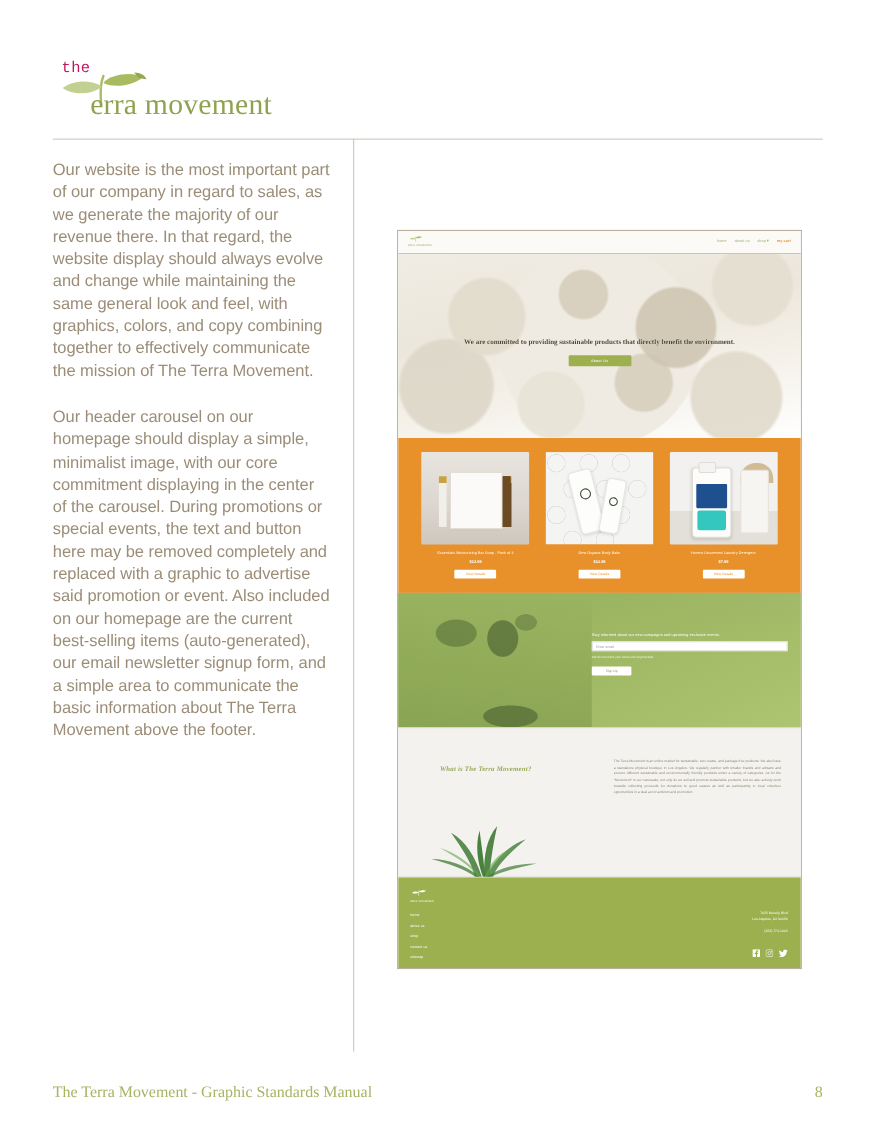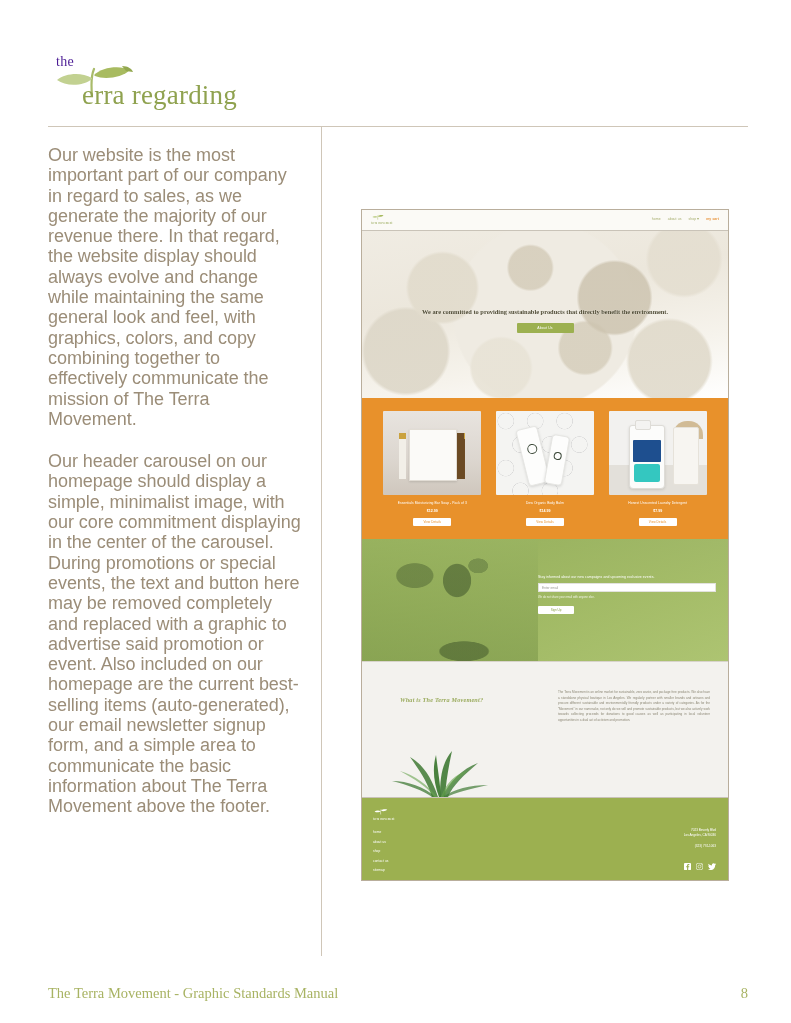--- a/index.html
+++ b/index.html
@@ -27,23 +27,23 @@
     position: absolute;
     left: 48px;
     top: 48px;
     width: 250px;
     height: 72px;
   }
   .logo-the {
     position: absolute;
     left: 8px;
     top: 6px;
-    font-family: Liberation Serif, serif;
+    font-family: Liberation Mono, monospace;
     font-size: 14px;
-    color: #4c1d95;
+    color: #be185d;
     letter-spacing: .3px;
   }
   .logo-sprout {
     position: absolute;
     left: 0px;
     top: 16px;
     width: 92px;
     height: 32px;
   }
   .logo-word {
@@ -78,21 +78,21 @@
   
   .copy-col {
     position: absolute;
     left: 48px;
     top: 145px;
     width: 258px;
   }
   .copy-col p {
     margin: 0 4px 22px 0;
     font-family: "Liberation Sans", sans-serif;
-    font-size: 18px;
+    font-size: 15px;
     line-height: 20.3px;
     color: #9b8d78;
     letter-spacing: -0.05px;
   }
 
   
   .page-foot {
     position: absolute;
     left: 48px;
     top: 985px;
@@ -498,21 +498,21 @@
 <div class="page">
 
   <div class="logo-block">
     <div class="logo-the">the</div>
     <svg class="logo-sprout" viewBox="0 0 92 32">
       <path d="M44 31 C43 20, 43 12, 46 5" stroke="#a9bb6a" stroke-width="2.2" fill="none" stroke-linecap="round"></path>
       <path d="M44 14 C33 8, 18 9, 9 16 C18 23, 36 22, 44 15 Z" fill="#c2d191"></path>
       <path d="M46 11 C54 3, 72 1, 82 6 C74 14, 56 16, 47 12 Z" fill="#a8bb60"></path>
       <path d="M74 2 C80 2, 84 5, 85 8 L78 7 Z" fill="#93a84f"></path>
     </svg>
-    <div class="logo-word">erra regarding</div>
+    <div class="logo-word">erra movement</div>
   </div>
 
   <div class="rule-top"></div>
   <div class="rule-vert"></div>
 
   <div class="copy-col">
     <p>Our website is the most important part of our company in regard to sales, as we generate the majority of our revenue there. In that regard, the website display should always evolve and change while maintaining the same general look and feel, with graphics, colors, and copy combining together to effectively communicate the mission of The Terra Movement.</p>
     <p>Our header carousel on our homepage should display a simple, minimalist image, with our core commitment displaying in the center of the carousel. During promotions or special events, the text and button here may be removed completely and replaced with a graphic to advertise said promotion or event. Also included on our homepage are the current best-selling items (auto-generated), our email newsletter signup form, and a simple area to communicate the basic information about The Terra Movement above the footer.</p>
   </div>
 

